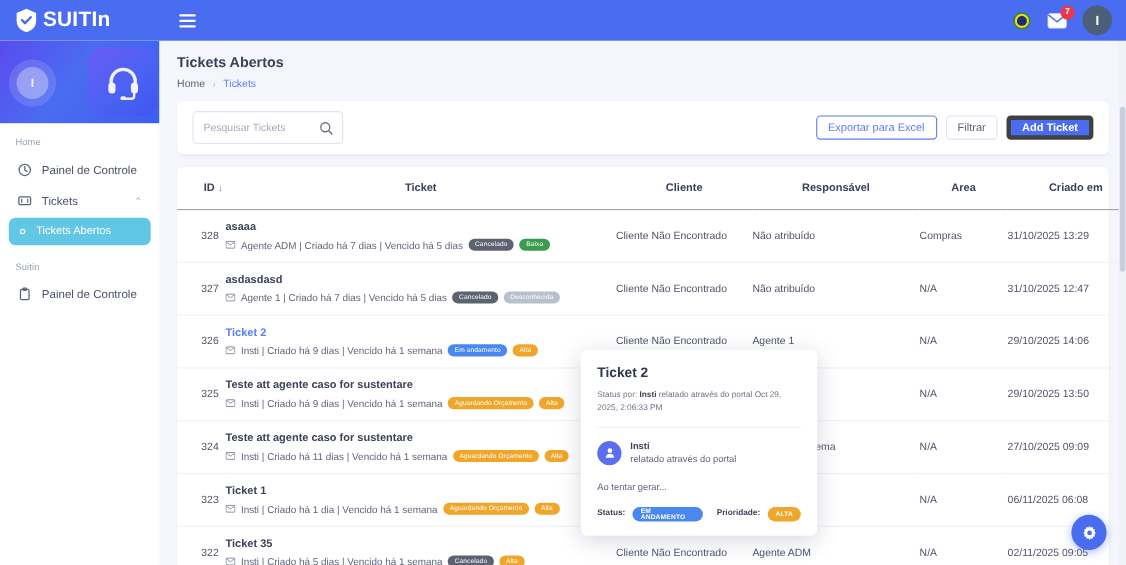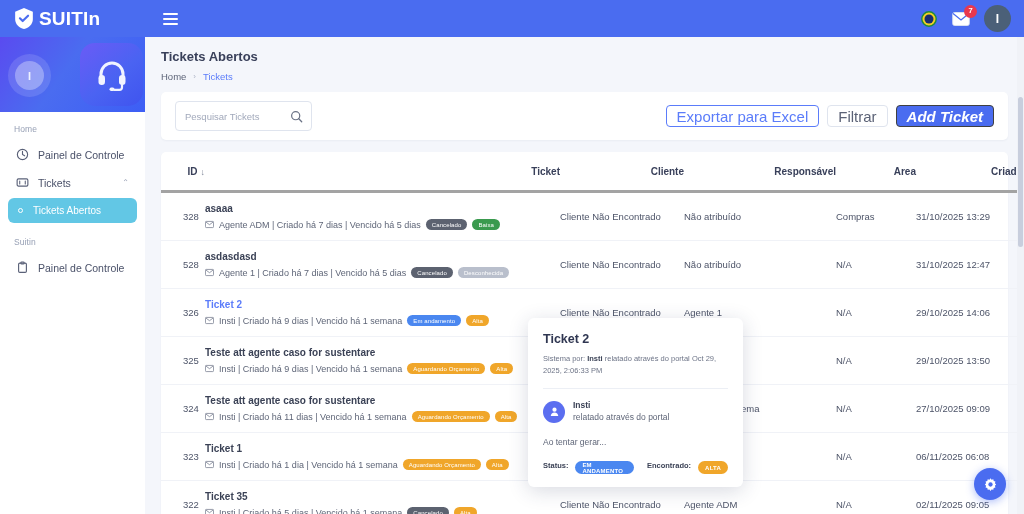--- a/index.html
+++ b/index.html
@@ -126,33 +126,33 @@
   .search-wrap input {
     border: 0; outline: 0; background: transparent; width: 100%;
     padding: 0 26px 0 9px; font-size: 9.5px; color:#4a5169;
     font-family: "Liberation Sans", sans-serif;
   }
   .search-wrap input::placeholder { color:#a2a9bb; }
   .search-ico { position:absolute; right:8px; top:8px; width:13px; height:13px; cursor:pointer; }
 
   .tb-actions { margin-left:auto; display:flex; align-items:center; gap:8px; }
   .btn {
-    height: 22px; border-radius: 4px; font-size: 15px; padding: 0 10px;
+    height: 22px; border-radius: 4px; font-size: 10px; padding: 0 10px;
     display:flex; align-items:center; justify-content:center; cursor:pointer;
     font-family: "Liberation Sans", sans-serif; white-space: nowrap;
   }
   .btn-outline-primary { border:1px solid #5b7cfa; color:#5b7cfa; background:#fff; }
   .btn-outline-grey { border:1px solid #dfe4ee; color:#5b6276; background:#fff; }
-  .btn-primary { background:#4a6cf0; color:#fff; border:1px solid #404040; font-weight:600;font-style:italic; }
+  .btn-primary { background:#4a6cf0; color:#fff; border:4px solid #404040; font-weight:600; }
 
   .table-card { margin-top: 12px; }
   table { width: 100%; border-collapse: collapse; table-layout: fixed; }
   thead th {
-    text-align:right; font-size:10px; font-weight:700; color:#39405a;
-    padding: 14px 0 13px 0; border-bottom: 3px solid #a3a3a3;
+    text-align:center; font-size:10px; font-weight:700; color:#39405a;
+    padding: 14px 0 13px 0; border-bottom: 1px solid #a3a3a3;
   }
   thead th.c-id { width: 44px; padding-left: 22px; }
   thead th.c-ticket { width: 355px; }
   thead th.c-cliente { width: 124px; }
   thead th.c-resp { width: 152px; }
   thead th.c-area { width: 80px; }
   thead th.c-criado { width: 124px; }
   .sortarrow { font-size:9px; color:#7b8295; margin-left:3px; }
 
   tbody td {
@@ -358,21 +358,21 @@
                   <span class="chip chip-cancelado">Cancelado</span>
                   <span class="chip chip-baixa">Baixa</span>
                 </div>
               </td>
               <td class="c-cliente">Cliente Não Encontrado</td>
               <td class="c-resp">Não atribuído</td>
               <td class="c-area">Compras</td>
               <td class="c-criado">31/10/2025 13:29</td>
             </tr>
             <tr>
-              <td class="c-id">528</td>
+              <td class="c-id">327</td>
               <td class="c-ticket">
                 <div class="t-title">asdasdasd</div>
                 <div class="t-meta">
                   <svg class="mail-ico" viewBox="0 0 14 11">
                     <rect x="0.7" y="0.7" width="12.6" height="9.6" rx="1.4" fill="none" stroke="#6a7285" stroke-width="1.1"></rect>
                     <path d="M1.3 1.6L7 5.8l5.7-4.2" stroke="#6a7285" stroke-width="1.1" fill="none"></path>
                   </svg>
                   <span>Agente 1 | Criado há 7 dias | Vencido há 5 dias</span>
                   <span class="chip chip-cancelado">Cancelado</span>
                   <span class="chip chip-desconhecida">Desconhecida</span>
@@ -478,21 +478,21 @@
               <td class="c-area">N/A</td>
               <td class="c-criado">02/11/2025 09:05</td>
             </tr>
           </tbody>
       </table>
     </div>
 
     <div class="popover" style="left:383px; top:281px;">
       <div class="pop-title">Ticket 2</div>
       <div class="pop-sub">
-        <span>Sistema por:</span>
+        <span>Status por:</span>
         <b>Insti</b>
         <span>relatado através do portal</span>
         <span>Oct 29, 2025, 2:06:33 PM</span>
       </div>
       <div class="pop-div"></div>
       <div class="pop-user">
         <div class="pop-ava">
           <svg width="11" height="11" viewBox="0 0 12 12">
             <circle cx="6" cy="4" r="2.3" fill="#ffffff"></circle>
             <path d="M1.9 11c0-2.3 1.8-3.9 4.1-3.9S10.1 8.7 10.1 11" fill="#ffffff"></path>
@@ -500,21 +500,21 @@
         </div>
         <div>
           <div class="pop-uname">Insti</div>
           <div class="pop-urole">relatado através do portal</div>
         </div>
       </div>
       <div class="pop-body">Ao tentar gerar...</div>
       <div class="pop-foot">
         <span class="lbl">Status:</span>
         <span class="chip-lg chip-andamento">EM ANDAMENTO</span>
-        <span class="lbl" style="margin-left:6px;">Encontrado:</span>
+        <span class="lbl" style="margin-left:6px;">Prioridade:</span>
         <span class="chip-lg chip-alta">ALTA</span>
       </div>
     </div>
 
     <div class="fab">
       <svg width="15" height="15" viewBox="0 0 16 16">
         <path d="M8 1.2l1.1 1.6 1.9-.5.4 1.9 1.9.5-.6 1.9 1.3 1.4-1.3 1.4.6 1.9-1.9.5-.4 1.9-1.9-.5L8 14.8l-1.1-1.6-1.9.5-.4-1.9-1.9-.5.6-1.9L2 8l1.3-1.4-.6-1.9 1.9-.5.4-1.9 1.9.5L8 1.2z" fill="#ffffff"></path>
         <circle cx="8" cy="8" r="2.3" fill="#4a6cf0"></circle>
       </svg>
     </div>

